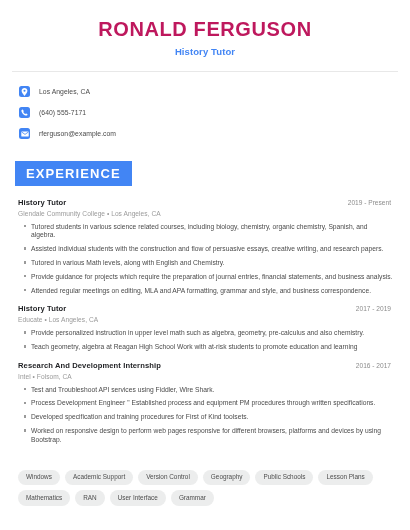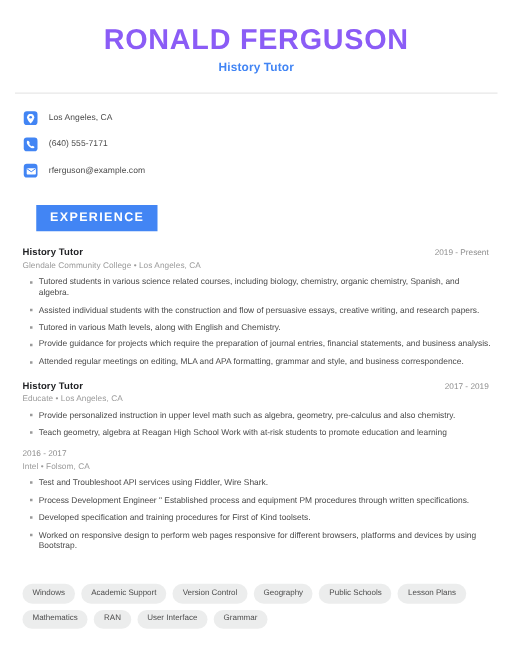--- a/index.html
+++ b/index.html
@@ -25,24 +25,24 @@
     padding: 0;
   }
 
   
   .header {
     text-align: center;
     padding: 18px 20px 0 20px;
   }
 
   .full-name {
-    font-size: 23px;
+    font-size: 20px;
     font-weight: bold;
     letter-spacing: 0.6px;
-    color: #8b5cf6;
+    color: #be185d;
     line-height: 1.15;
   }
 
   .job-title {
     font-size: 9.5px;
     font-weight: bold;
     color: #4285f4;
     margin-top: 5px;
     letter-spacing: 0.1px;
   }
@@ -83,25 +83,25 @@
     letter-spacing: 0.05px;
   }
 
   
   .section { padding: 0 12px; }
 
   .section-heading {
     display: inline-block;
     background: #4285f4;
     color: #ffffff;
-    font-size: 10px;
+    font-size: 13px;
     font-weight: bold;
     letter-spacing: 1.1px;
     padding: 5px 11px 5px 11px;
-    margin-left: 17px;
+    margin-left: 3px;
   }
 
   #experience-section { margin-top: 19px; }
   #skills-section { margin-top: 26px; }
 
   
   .entries { margin-top: 12px; padding: 0 5px 0 6px; }
 
   .entry { margin-bottom: 9px; }
 
@@ -285,20 +285,21 @@
             <span class="bullet-marker">
                 <i></i>
               </span>
             <span class="bullet-text">Teach geometry, algebra at Reagan High School Work with at-risk students to promote education and learning</span>
           </div>
         </div>
       </div>
 
       <div class="entry">
         <div class="entry-top">
+          <span class="entry-role">Research And Development Internship</span>
           <span class="entry-dates">2016 - 2017</span>
         </div>
         <div class="entry-meta">Intel  •  Folsom, CA</div>
         <div class="bullets">
           <div class="bullet">
             <span class="bullet-marker">
                 <i></i>
               </span>
             <span class="bullet-text">Test and Troubleshoot API services using Fiddler, Wire Shark.</span>
           </div>

